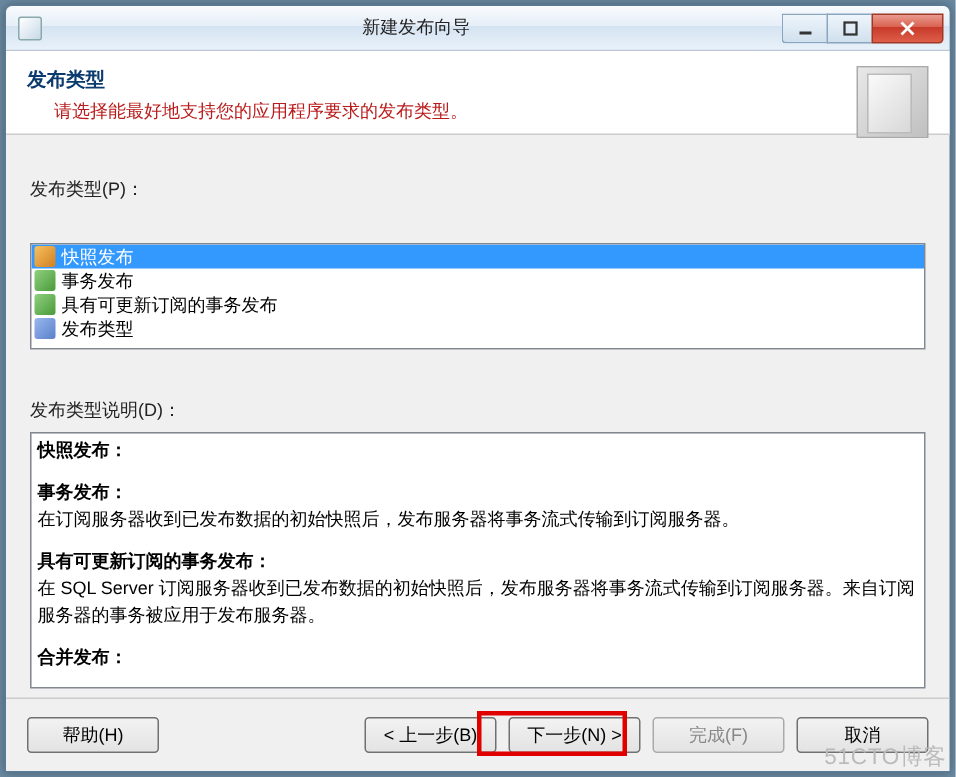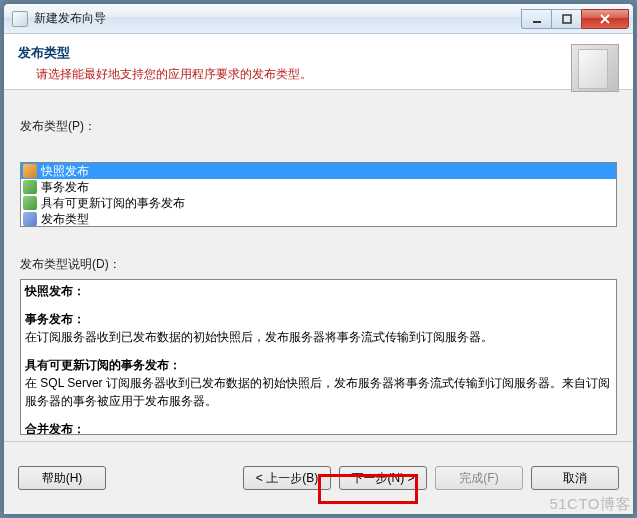--- a/index.html
+++ b/index.html
@@ -24,20 +24,21 @@
       flex-direction: column;
     }
     .titlebar {
       height: 30px;
       background: linear-gradient(to bottom, #f8fbfe 0%, #e6eef7 45%, #d5e3f1 46%, #e8f1fa 100%);
       border-bottom: 1px solid #b8c8d8;
       display: flex;
       align-items: center;
       padding: 0 4px 0 8px;
       border-radius: 5px 5px 0 0;
+      text-align: center;
     }
     .ti-icon {
       width: 16px; height: 16px;
       margin-right: 6px;
       background: linear-gradient(135deg, #fff 0%, #c8d8e8 100%);
       border: 1px solid #8aa;
       border-radius: 2px;
       flex-shrink: 0;
     }
     .ti-text { flex: 1; color: #222; }
@@ -119,21 +120,21 @@
       background: #fff;
       height: 188px;
       padding: 2px 4px;
       overflow-y: scroll;
       line-height: 1.5;
     }
     .descbox b { color: #000; margin-top: 48px; }
     .descbox p { margin-bottom: 10px; }
     .button-bar {
       border-top: 1px solid #ccc;
-      padding: 24px 14px;
+      padding: 12px 14px;
       display: flex;
       align-items: center;
       gap: 8px;
     }
     .btn {
       height: 24px;
       min-width: 88px;
       padding: 0 10px;
       border: 1px solid #707070;
       background: linear-gradient(to bottom, #f2f2f2, #e3e3e3);

